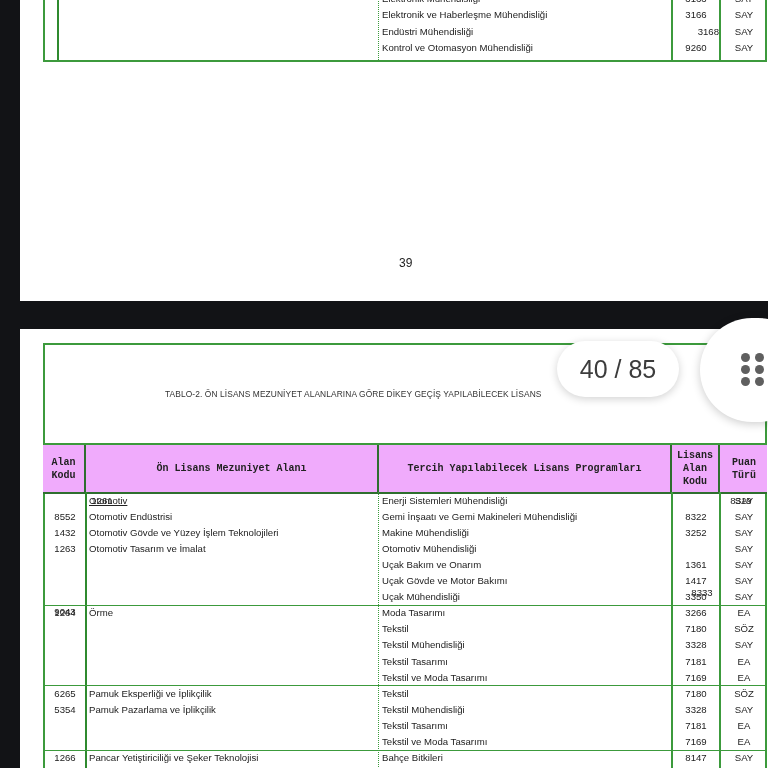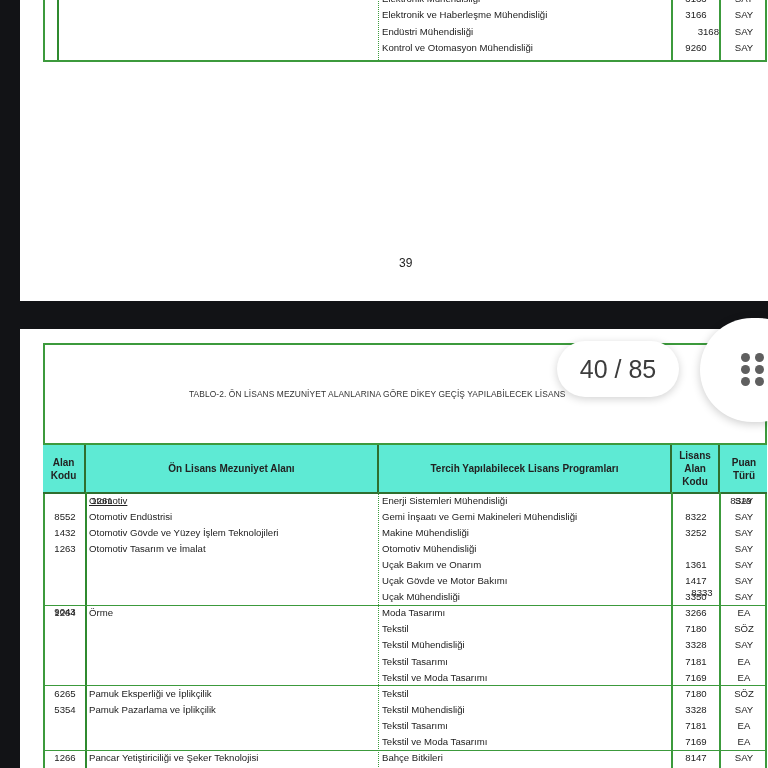--- a/index.html
+++ b/index.html
@@ -9,21 +9,21 @@
   #page40 { top:329px; height:460px; }
   .tbl { position:absolute; border:2px solid #3c9a3c; box-sizing:border-box; }
   .row { position:absolute; left:0; right:0; height:16px; font-size:9.6px; color:#222; }
   .cell { position:absolute; top:0; height:16px; line-height:16px; white-space:nowrap; overflow:hidden; }
   .vline { position:absolute; top:0; bottom:0; width:0; }
   .vsolid { border-left:2px solid #3c9a3c; }
   .vthick { border-left:2px solid #2f8a2f; }
   .vdot { border-left:1.5px dotted #3c9a3c; }
   .hline { position:absolute; left:0; right:0; height:0; border-top:1.5px solid #3c9a3c; }
   .pnum { position:absolute; font-size:12px; color:#222; }
-  .hdr { position:absolute; background:#5eead4; border-top:2px solid #3c9a3c; border-bottom:2px solid #2f6e2f; box-sizing:border-box; }
+  .hdr { position:absolute; background:#f0abfc; border-top:2px solid #3c9a3c; border-bottom:2px solid #2f6e2f; box-sizing:border-box;font-family:Liberation Mono, monospace; }
   .hcell { position:absolute; top:0; bottom:0; display:flex; align-items:center; justify-content:center; text-align:center; font-weight:bold; font-size:10px; color:#222; line-height:13px; box-sizing:border-box; }
   .title { position:absolute; font-size:8.4px; color:#333; white-space:nowrap; letter-spacing:0.1px; }
   .hl { background:#f4a13f; }
   .pill { position:absolute; left:557px; top:341px; width:122px; height:56px; background:#fff; border-radius:28px; box-shadow:0 2px 8px rgba(0,0,0,0.18); display:flex; align-items:center; justify-content:center; font-size:25px; color:#3c3c3c; }
   .fab { position:absolute; left:700px; top:318px; width:110px; height:104px; background:#fff; border-radius:52px; box-shadow:0 2px 10px rgba(0,0,0,0.2); }
   .dots { position:absolute; left:741px; top:353px; width:24px; height:32px; display:grid; grid-template-columns:9px 9px; grid-gap:3px 5px; }
   .dots span { width:9px; height:9px; border-radius:50%; background:#5f5f5f; display:block; }
   .num { text-align:center; }
 </style>
 </head>
@@ -55,21 +55,21 @@
         <div class="cell" style="left:337px;width:285px;">Kontrol ve Otomasyon Mühendisliği</div>
         <div class="cell num" style="left:628px;width:46px;">9260</div>
         <div class="cell num" style="left:676px;width:46px;">SAY</div>
       </div>
     </div>
 </div>
 <div class="pnum" style="left:399px; top:256px;">39</div>
 
 <div class="page" id="page40"></div>
 <div class="tbl" style="left:43px; top:343px; width:724px; height:440px;">
-  <div class="title" style="left:144px; top:44px;text-align:right;">TABLO-2. ÖN LİSANS MEZUNİYET ALANLARINA GÖRE DİKEY GEÇİŞ YAPILABİLECEK LİSANS</div>
+  <div class="title" style="left:120px; top:44px;text-align:right;">TABLO-2. ÖN LİSANS MEZUNİYET ALANLARINA GÖRE DİKEY GEÇİŞ YAPILABİLECEK LİSANS</div>
   <div class="hdr" style="left:-2px; right:-2px; top:98px; height:51px;">
     <div class="hcell" style="left:0; width:43px; border-right:2px solid #2f6e2f;">Alan Kodu</div>
     <div class="hcell" style="left:43px; width:293px; border-right:2px solid #2f6e2f;">Ön Lisans Mezuniyet Alanı</div>
     <div class="hcell" style="left:336px; width:293px; border-right:2px solid #2f6e2f;">Tercih Yapılabilecek Lisans Programları</div>
     <div class="hcell" style="left:629px; width:48px; border-right:2px solid #2f6e2f;">Lisans Alan Kodu</div>
     <div class="hcell" style="left:677px; width:48px;">Puan Türü</div>
   </div>
   <div id="p40body" style="position:absolute; left:0; right:0; top:147px; bottom:0;">
     <div class="vline vthick" style="left:40px;"></div>
     <div class="vline vdot" style="left:333px;"></div>

